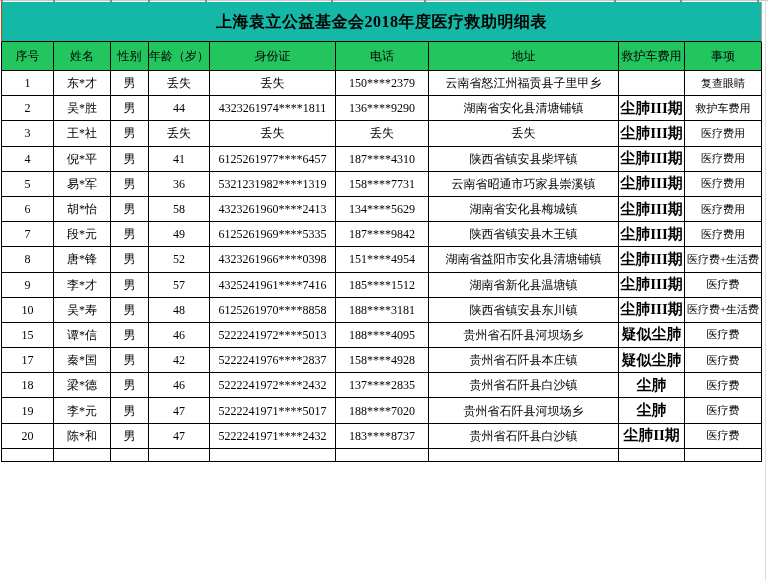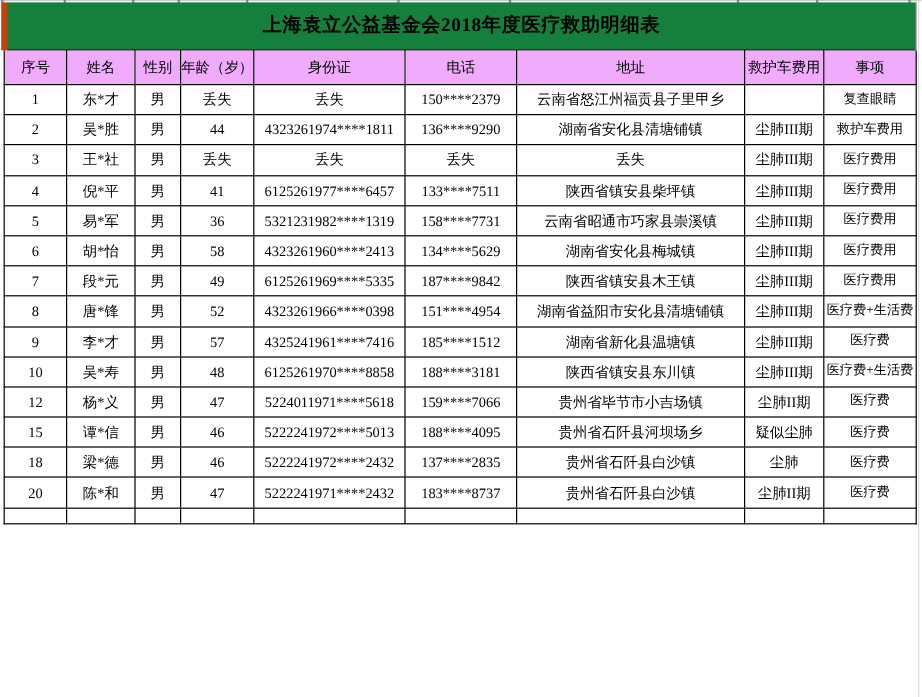--- a/index.html
+++ b/index.html
@@ -10,27 +10,27 @@
   .top-gridline{position:absolute;left:0;top:0;width:768px;height:1px;background:#c9c9c9;}
   .top-tick{position:absolute;top:0;width:2px;height:3px;background:#8a8a8a;}
   .right-gridline{position:absolute;top:0;left:765px;width:1px;height:581px;background:#dcdcdc;}
   .sheet{position:absolute;left:1px;top:2px;}
   table{border-collapse:collapse;table-layout:fixed;}
   td{
     border:1px solid #000;text-align:center;vertical-align:middle;
     font-size:12px;line-height:1;white-space:nowrap;overflow:hidden;padding:0;
   }
   tr.title-row td{
-    border:none;border-left:5px solid #c2410c;border-right:1px solid #9f9f9f;
-    height:39px;font-size:16px;font-weight:bold;background:#15803d;letter-spacing:0.5px;
+    border:none;border-left:1px solid #c2410c;border-right:1px solid #9f9f9f;
+    height:39px;font-size:16px;font-weight:bold;background:#14b8a6;letter-spacing:0.5px;
   }
-  tr.header-row td{background:#f0abfc;height:28px;}
+  tr.header-row td{background:#22c55e;height:28px;}
   tr.data-row td{height:24.2px;}
   td.c-item{font-size:11px;}
-  td.c-diagnosis{font-size:12px;}
+  td.c-diagnosis{font-size:15px;font-weight:bold;}
   tr.partial-row td{height:12px;background:#ffffff;}
 </style>
 </head>
 <body>
 
 <div class="top-gridline"></div>
 <div id="ticks">
     <div class="top-tick" style="left: 1px;"></div>
     <div class="top-tick" style="left: 53px;"></div>
     <div class="top-tick" style="left: 110px;"></div>
@@ -104,21 +104,21 @@
           <td class="c-address">丢失</td>
           <td class="c-diagnosis">尘肺III期</td>
           <td class="c-item">医疗费用</td>
         </tr>
         <tr class="data-row">
           <td class="c-no">4</td>
           <td class="c-name">倪*平</td>
           <td class="c-gender">男</td>
           <td class="c-age">41</td>
           <td class="c-id">6125261977****6457</td>
-          <td class="c-phone">133****7511</td>
+          <td class="c-phone">187****4310</td>
           <td class="c-address">陕西省镇安县柴坪镇</td>
           <td class="c-diagnosis">尘肺III期</td>
           <td class="c-item">医疗费用</td>
         </tr>
         <tr class="data-row">
           <td class="c-no">5</td>
           <td class="c-name">易*军</td>
           <td class="c-gender">男</td>
           <td class="c-age">36</td>
           <td class="c-id">5321231982****1319</td>
@@ -174,55 +174,66 @@
         <tr class="data-row">
           <td class="c-no">10</td>
           <td class="c-name">吴*寿</td>
           <td class="c-gender">男</td>
           <td class="c-age">48</td>
           <td class="c-id">6125261970****8858</td>
           <td class="c-phone">188****3181</td>
           <td class="c-address">陕西省镇安县东川镇</td>
           <td class="c-diagnosis">尘肺III期</td>
           <td class="c-item">医疗费+生活费</td>
-        </tr>
-        <tr class="data-row">
-          <td class="c-no">12</td>
-          <td class="c-name">杨*义</td>
-          <td class="c-gender">男</td>
-          <td class="c-age">47</td>
-          <td class="c-id">5224011971****5618</td>
-          <td class="c-phone">159****7066</td>
-          <td class="c-address">贵州省毕节市小吉场镇</td>
-          <td class="c-diagnosis">尘肺II期</td>
-          <td class="c-item">医疗费</td>
         </tr>
         <tr class="data-row">
           <td class="c-no">15</td>
           <td class="c-name">谭*信</td>
           <td class="c-gender">男</td>
           <td class="c-age">46</td>
           <td class="c-id">5222241972****5013</td>
           <td class="c-phone">188****4095</td>
           <td class="c-address">贵州省石阡县河坝场乡</td>
           <td class="c-diagnosis">疑似尘肺</td>
           <td class="c-item">医疗费</td>
         </tr>
         <tr class="data-row">
+          <td class="c-no">17</td>
+          <td class="c-name">秦*国</td>
+          <td class="c-gender">男</td>
+          <td class="c-age">42</td>
+          <td class="c-id">5222241976****2837</td>
+          <td class="c-phone">158****4928</td>
+          <td class="c-address">贵州省石阡县本庄镇</td>
+          <td class="c-diagnosis">疑似尘肺</td>
+          <td class="c-item">医疗费</td>
+        </tr>
+        <tr class="data-row">
           <td class="c-no">18</td>
           <td class="c-name">梁*德</td>
           <td class="c-gender">男</td>
           <td class="c-age">46</td>
           <td class="c-id">5222241972****2432</td>
           <td class="c-phone">137****2835</td>
           <td class="c-address">贵州省石阡县白沙镇</td>
           <td class="c-diagnosis">尘肺</td>
           <td class="c-item">医疗费</td>
         </tr>
         <tr class="data-row">
+          <td class="c-no">19</td>
+          <td class="c-name">李*元</td>
+          <td class="c-gender">男</td>
+          <td class="c-age">47</td>
+          <td class="c-id">5222241971****5017</td>
+          <td class="c-phone">188****7020</td>
+          <td class="c-address">贵州省石阡县河坝场乡</td>
+          <td class="c-diagnosis">尘肺</td>
+          <td class="c-item">医疗费</td>
+        </tr>
+        <tr class="data-row">
           <td class="c-no">20</td>
           <td class="c-name">陈*和</td>
           <td class="c-gender">男</td>
           <td class="c-age">47</td>
           <td class="c-id">5222241971****2432</td>
           <td class="c-phone">183****8737</td>
           <td class="c-address">贵州省石阡县白沙镇</td>
           <td class="c-diagnosis">尘肺II期</td>
           <td class="c-item">医疗费</td>
         </tr>

